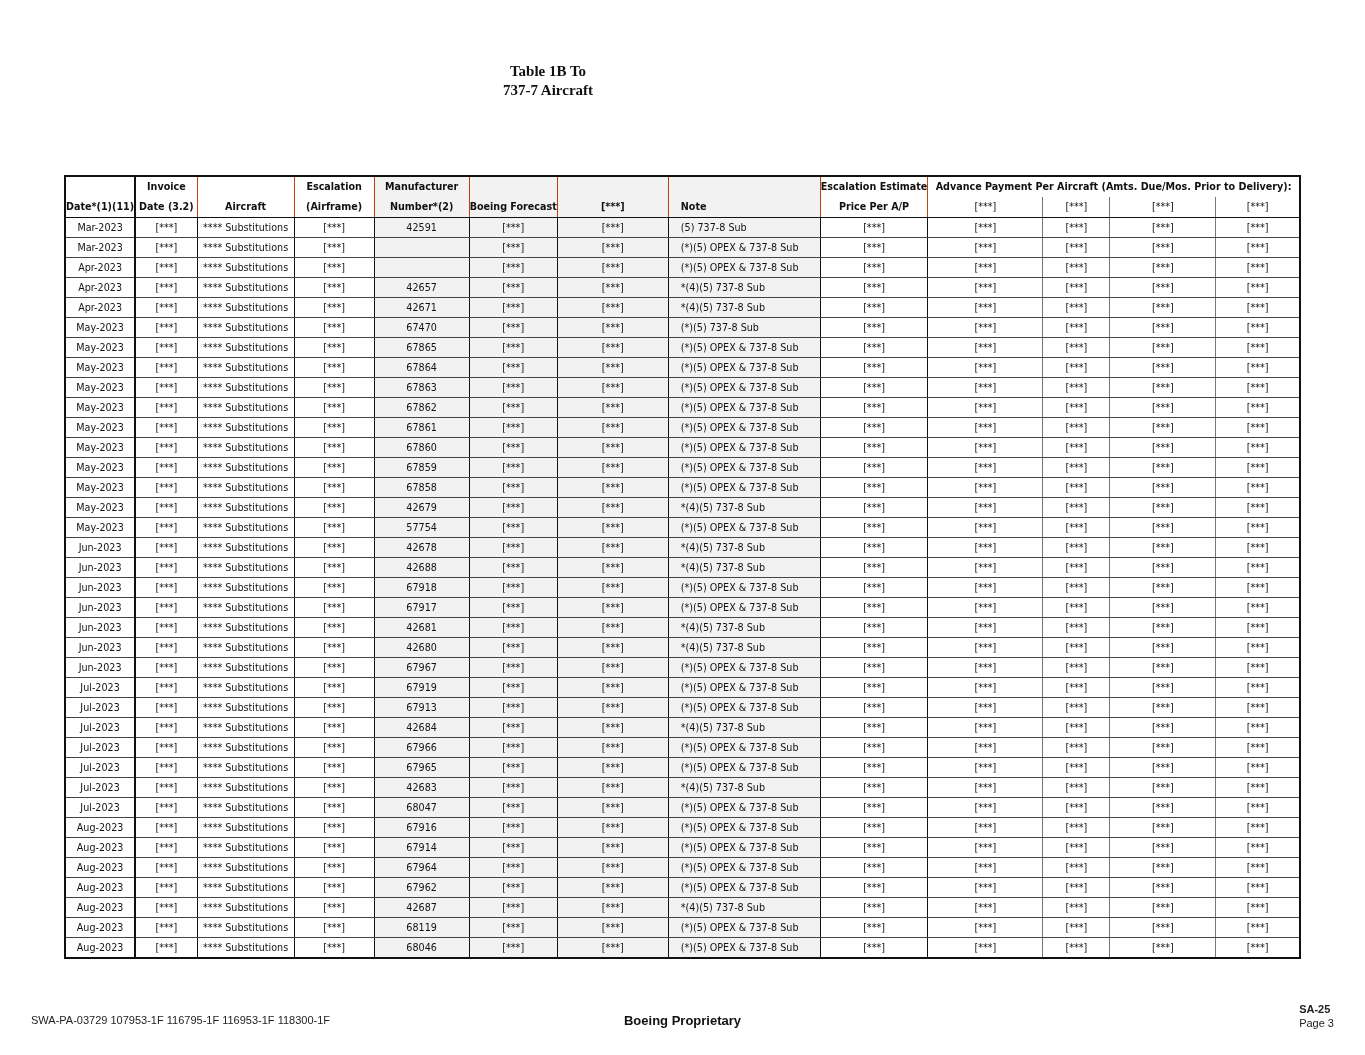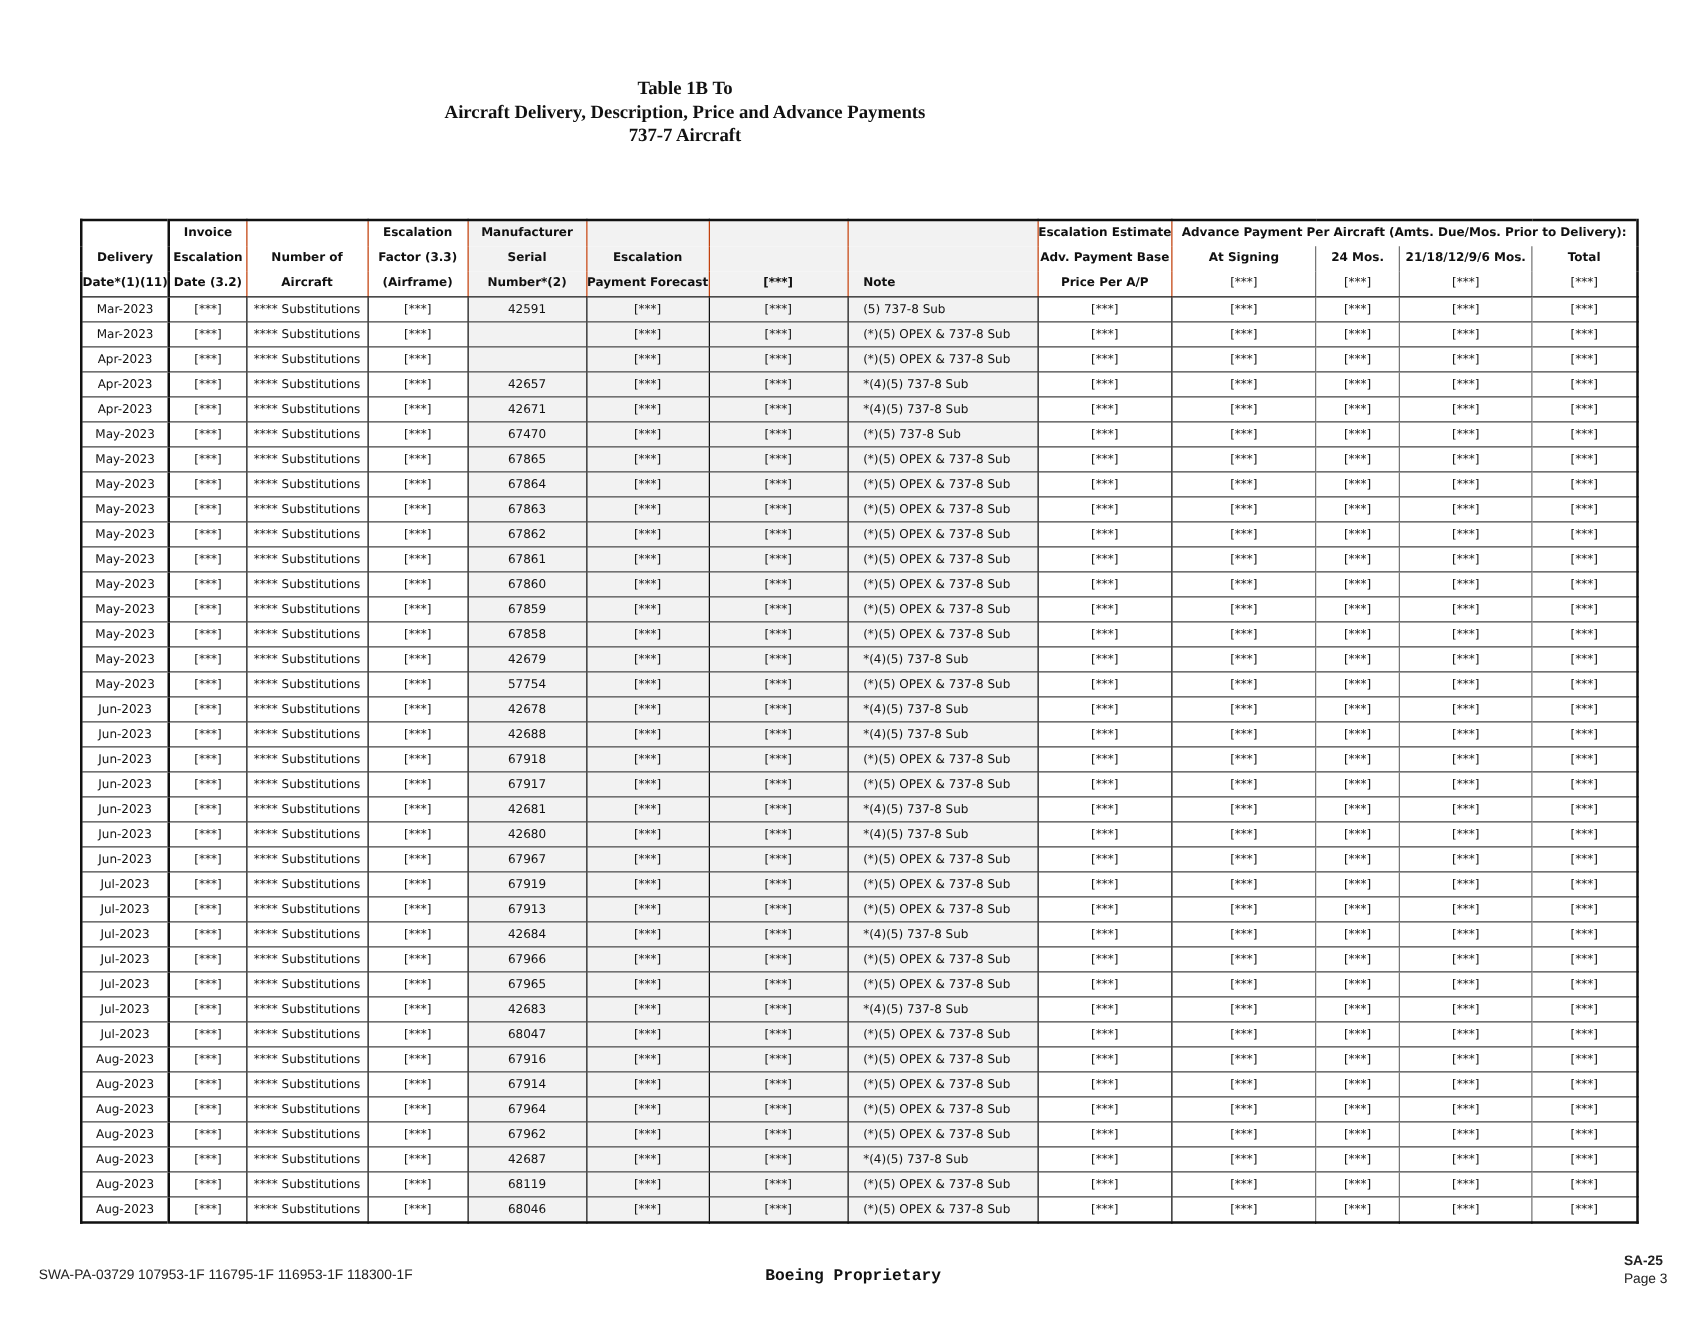--- a/index.html
+++ b/index.html
@@ -17,30 +17,29 @@
   .shade { background: #f2f2f2; }
   table.main td.note, table.main th.note { text-align: left; padding-left: 12px; }
   table.main thead th.adv-span { border-right: 2px solid #111; }
   table.main .nob-r { border-right: none !important; }
   table.main .thin-l { border-left: 1px solid #777 !important; }
   .c1 { width: 70px; } .c2 { width: 62px; } .c3 { width: 97px; } .c4 { width: 80px; } .c5 { width: 95px; }
   .c6 { width: 87px; } .c7 { width: 111px; } .c8 { width: 152px; } .c9 { width: 105px; } .c10 { width: 115px; }
   .c11 { width: 67px; } .c12 { width: 106px; } .c13 { width: 84px; }
   .first-col { border-right: 2px solid #111 !important; }
   .footer-left { position: absolute; left: 31px; top: 1014px; font-family: "Liberation Sans", sans-serif; font-size: 11px; color: #222; }
-  .footer-center { position: absolute; left: 0; width: 1365px; top: 1013px; text-align: center; font-family: Liberation Mono, monospace; font-weight: bold; font-size: 13px; color: #111; }
+  .footer-center { position: absolute; left: 0; width: 1365px; top: 1013px; text-align: center; font-family: Liberation Sans, sans-serif; font-weight: bold; font-size: 13px; color: #111; }
   .footer-right { position: absolute; right: 31px; top: 1002px; text-align: left; font-family: Liberation Sans, sans-serif; font-size: 11px; line-height: 14px; color: #222; }
   .footer-right .sa { font-weight: bold; }
 </style>
 </head>
 <body>
 
 <div class="title-block">
   <div>Table 1B To</div>
-  <div>Aircraft Delivery, Description, Price and Advance Payments</div>
   <div>737-7 Aircraft</div>
 </div>
 
 <table class="main">
   <colgroup>
     <col class="c1">
       <col class="c2">
       <col class="c3">
       <col class="c4">
       <col class="c5">
@@ -59,42 +58,27 @@
       <th>Invoice</th>
       <th></th>
       <th>Escalation</th>
       <th class="shade">Manufacturer</th>
       <th class="shade"></th>
       <th class="shade"></th>
       <th class="shade note"></th>
       <th>Escalation Estimate</th>
       <th colspan="4" class="adv-span">Advance Payment Per Aircraft (Amts. Due/Mos. Prior to Delivery):</th>
     </tr>
-    <tr class="h2">
-      <th class="first-col">Delivery</th>
-      <th>Escalation</th>
-      <th>Number of</th>
-      <th>Factor (3.3)</th>
-      <th class="shade">Serial</th>
-      <th class="shade">Escalation</th>
-      <th class="shade"></th>
-      <th class="shade note"></th>
-      <th>Adv. Payment Base</th>
-      <th class="nob-r">At Signing</th>
-      <th class="nob-r thin-l">24 Mos.</th>
-      <th class="nob-r thin-l">21/18/12/9/6 Mos.</th>
-      <th class="thin-l">Total</th>
-    </tr>
     <tr class="h3">
       <th class="first-col">Date*(1)(11)</th>
       <th>Date (3.2)</th>
       <th>Aircraft</th>
       <th>(Airframe)</th>
       <th class="shade">Number*(2)</th>
-      <th class="shade">Payment Forecast</th>
+      <th class="shade">Boeing Forecast</th>
       <th class="shade">[***]</th>
       <th class="shade note">Note</th>
       <th>Price Per A/P</th>
       <th class="nob-r" style="font-weight:normal">[***]</th>
       <th class="nob-r thin-l" style="font-weight:normal">[***]</th>
       <th class="nob-r thin-l" style="font-weight:normal">[***]</th>
       <th class="thin-l" style="font-weight:normal">[***]</th>
     </tr>
   </thead>
   <tbody id="rows">

